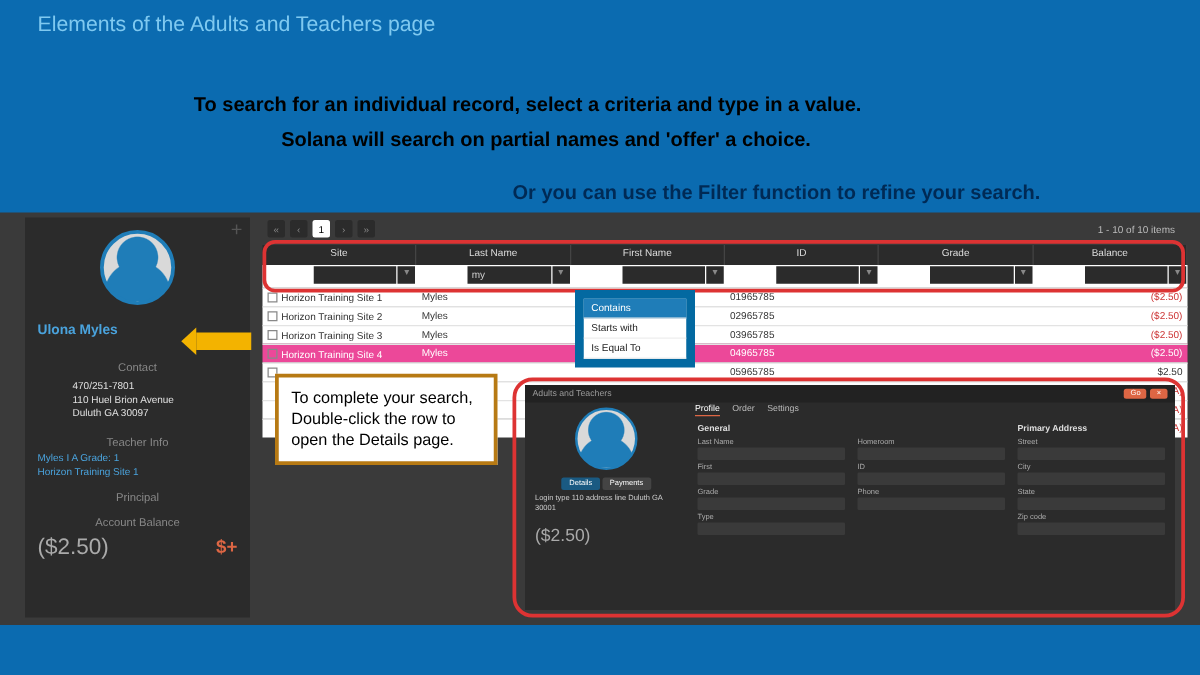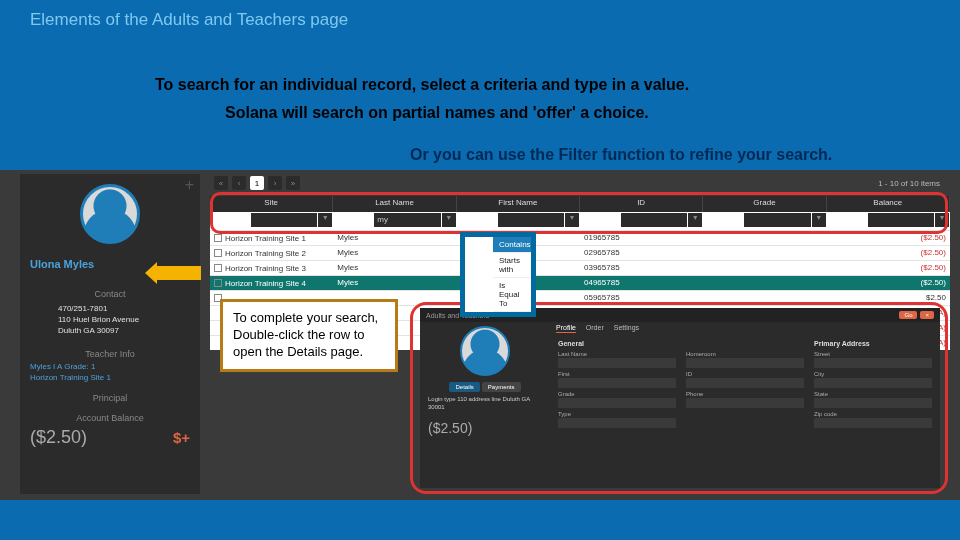--- a/index.html
+++ b/index.html
@@ -182,35 +182,34 @@
   }
   .trow > div {
     flex: 1;
     color: #333;
     padding: 2px 4px;
     white-space: nowrap;
     overflow: hidden;
   }
   .trow .site-cell { display: flex; gap: 3px; align-items: center; }
   .chk { width: 8px; height: 8px; border: 1px solid #888; display: inline-block; }
-  .trow.sel { background: #0f766e; }
+  .trow.sel { background: #ec4899; }
   .trow.sel > div { color: #fff; }
   .trow .bal-cell { text-align: right; }
   .trow .bal-neg { color: #c33; }
 
   
   .dd-popup {
     position: absolute;
     top: 58px;
     left: 250px;
-    width: 76px;
+    width: 96px;
     background: #fff;
-    border: 5px solid #0369a1;
+    border: 7px solid #0369a1;
     z-index: 5;
-    padding-left: 28px;
   }
   .dd-popup div {
     font-size: 8px;
     color: #222;
     padding: 3px 6px;
     border-bottom: 1px solid #eee;
   }
   .dd-popup div.hl { background: #1f7db8; color: #fff; }
 
   

